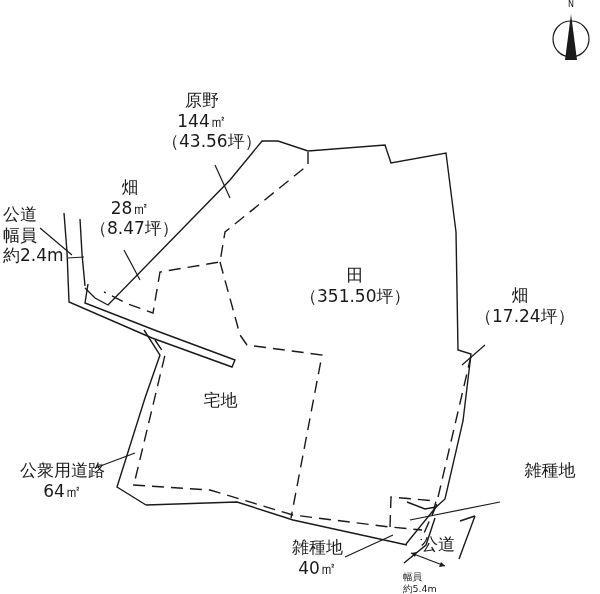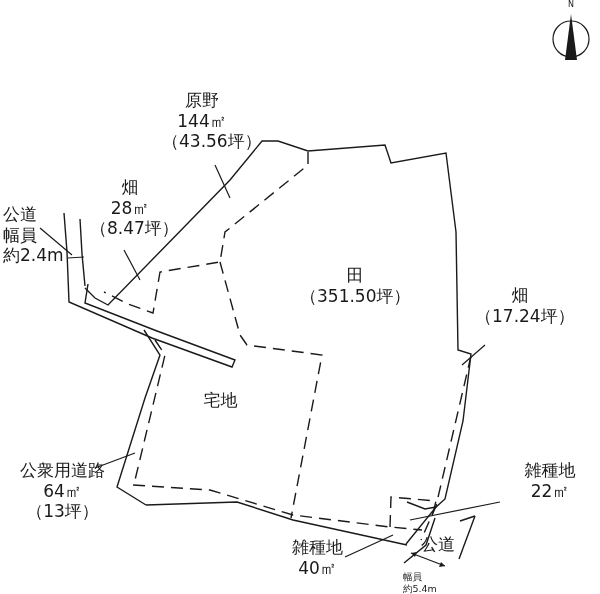--- a/index.html
+++ b/index.html
@@ -93,26 +93,24 @@
   <span class="line">（17.24坪）</span>
 </div>
 
 <div class="label" style="left:168px;top:390px;width:105px;text-align:center;">
   <span class="line">宅地</span>
 </div>
 
 <div class="label" style="left:15px;top:452px;width:95px;margin-top:8px;">
   <span class="line">公衆用道路</span>
   <span class="line"><span>64</span><span>㎡</span></span>
-  <span class="line">（13坪）</span>
 </div>
 
 <div class="label" style="left:505px;top:460px;width:90px;">
   <span class="line">雑種地</span>
-  <span class="line"><span>22</span><span>㎡</span></span>
 </div>
 
 <div class="label" style="left:275px;top:537px;width:85px;">
   <span class="line">雑種地</span>
   <span class="line"><span>40</span><span>㎡</span></span>
 </div>
 
 <div class="label label-left" style="left:3px;top:204px;">
   <span class="line">公道</span>
   <span class="line">幅員</span>

